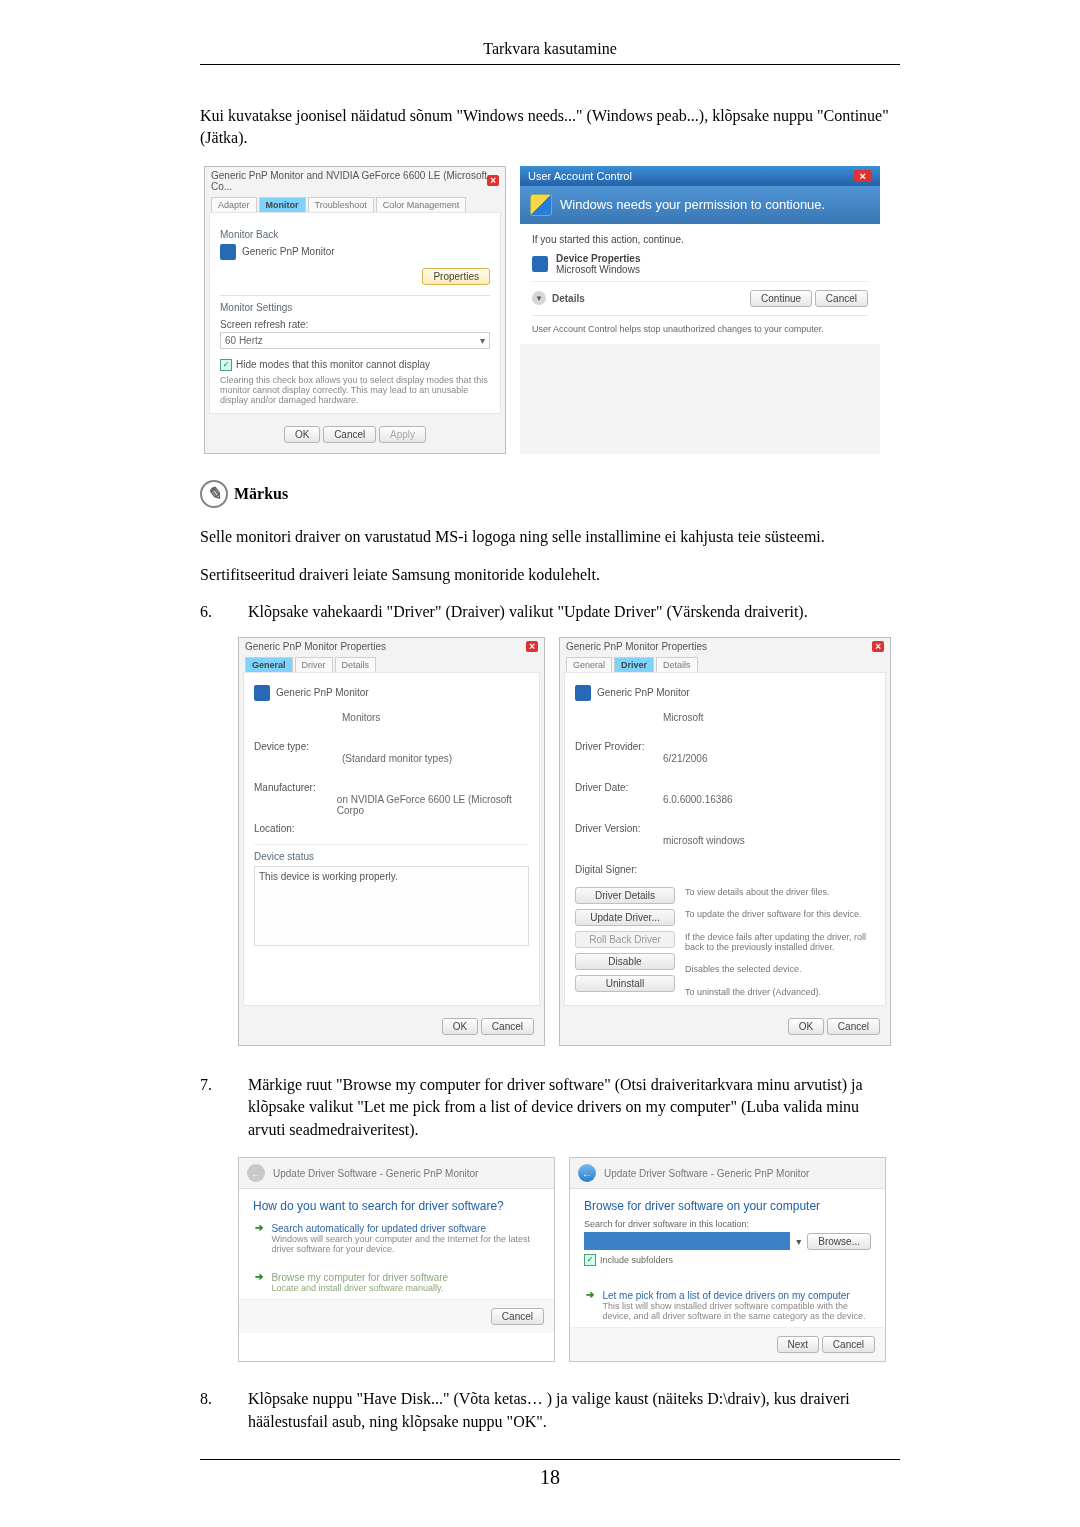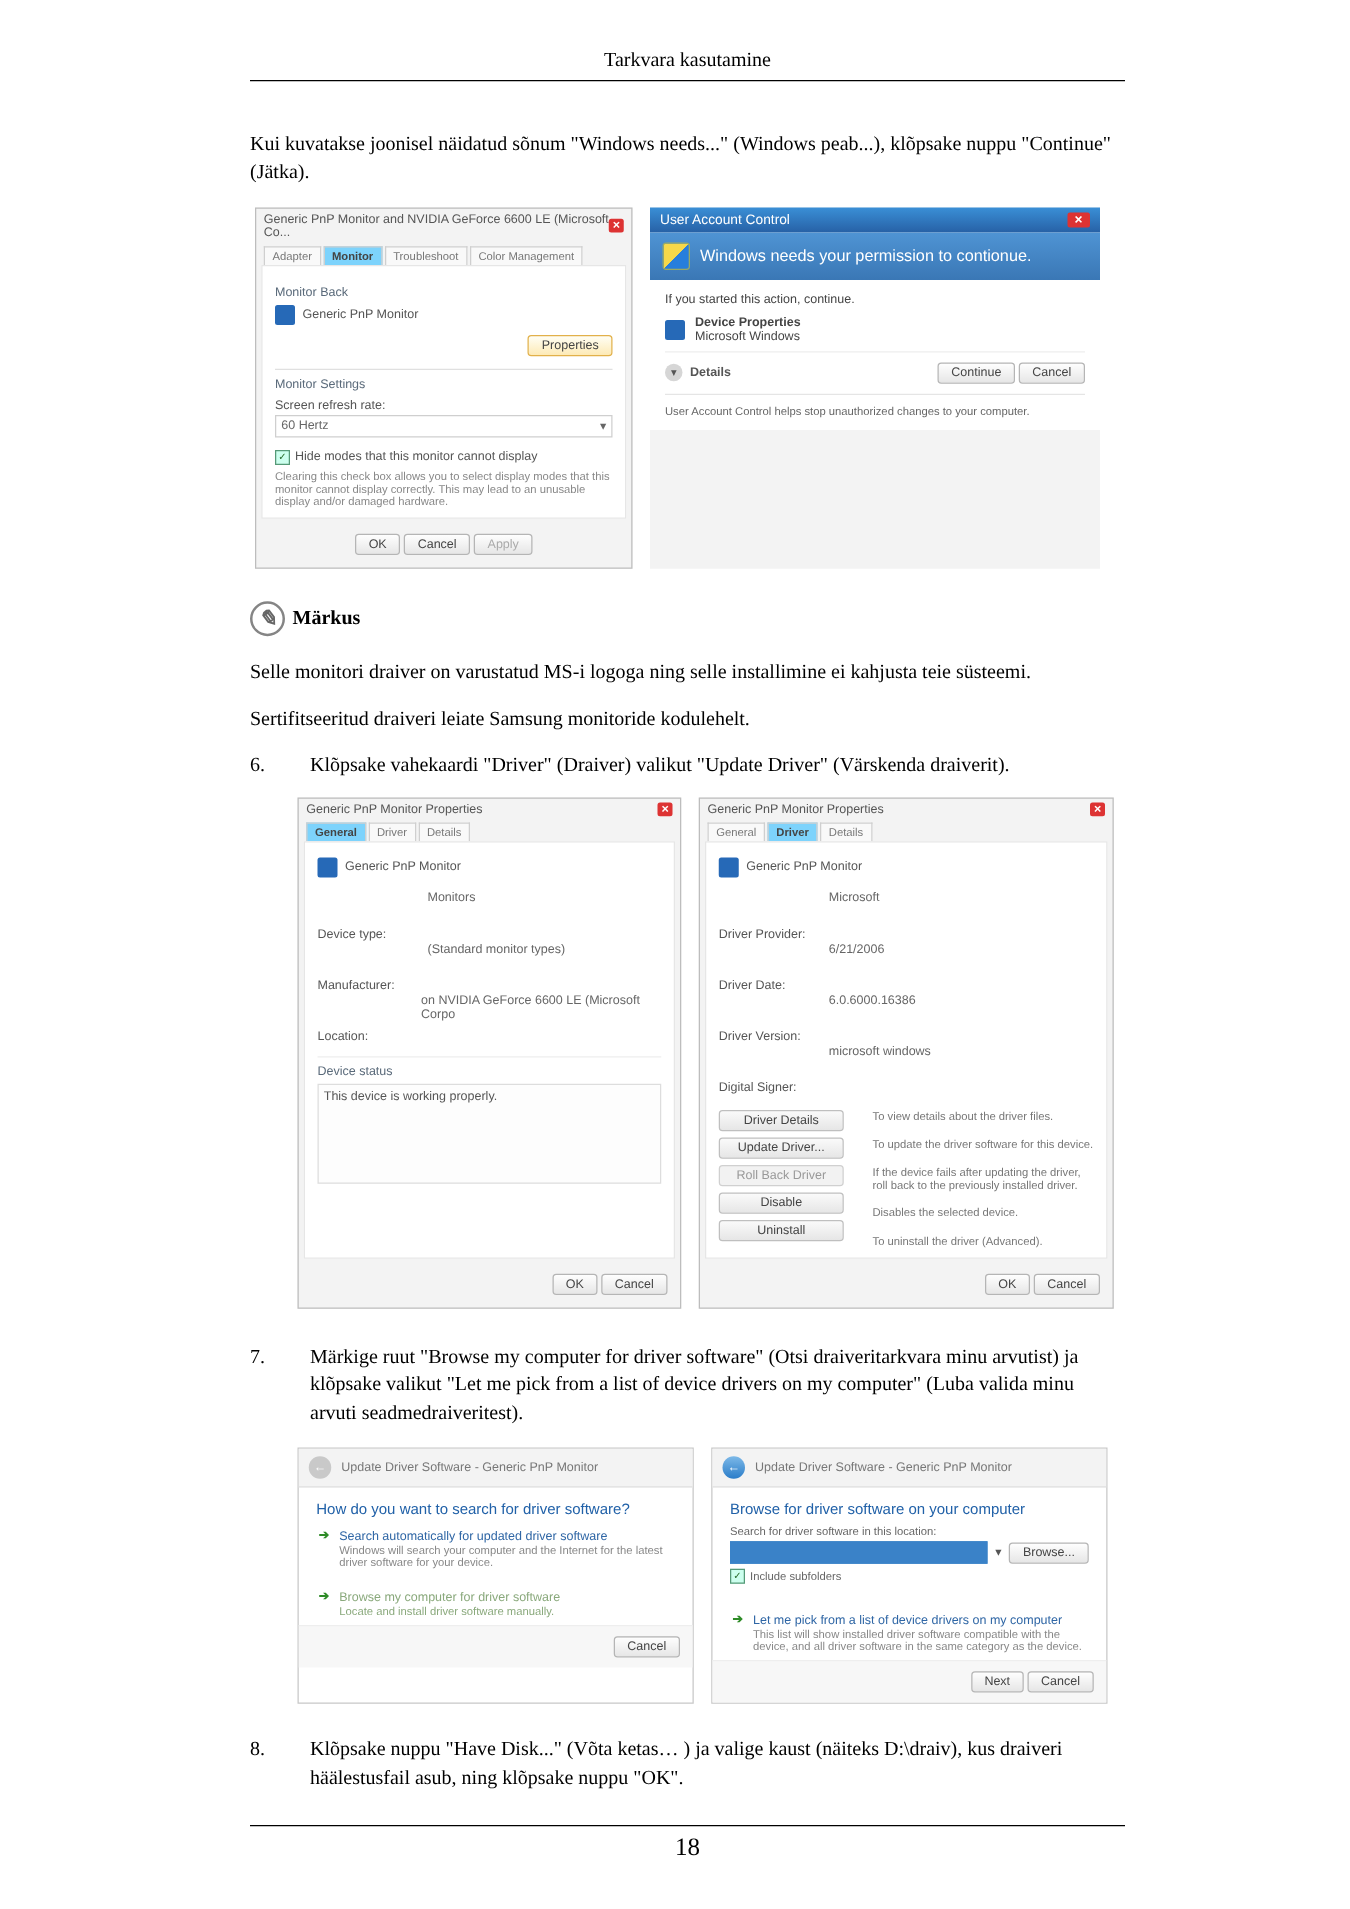--- a/index.html
+++ b/index.html
@@ -350,21 +350,21 @@
             <span class="v">6/21/2006</span>
           </div>
         <div class="drv-kv">
             <span class="k">Driver Version:</span>
             <span class="v">6.0.6000.16386</span>
           </div>
         <div class="drv-kv">
             <span class="k">Digital Signer:</span>
             <span class="v">microsoft windows</span>
           </div>
-        <div style="display:flex;gap:23px;margin-top:12px">
+        <div style="display:flex;gap:10px;margin-top:12px">
           <div class="driver-btn-col">
             <div><span class="dbtn">Driver Details</span></div>
             <div><span class="dbtn">Update Driver...</span></div>
             <div class="faded"><span class="dbtn">Roll Back Driver</span></div>
             <div><span class="dbtn">Disable</span></div>
             <div><span class="dbtn">Uninstall</span></div>
           </div>
           <div style="font-size:9px;color:#777;display:flex;flex-direction:column;justify-content:space-between">
             <div>To view details about the driver files.</div>
             <div>To update the driver software for this device.</div>

